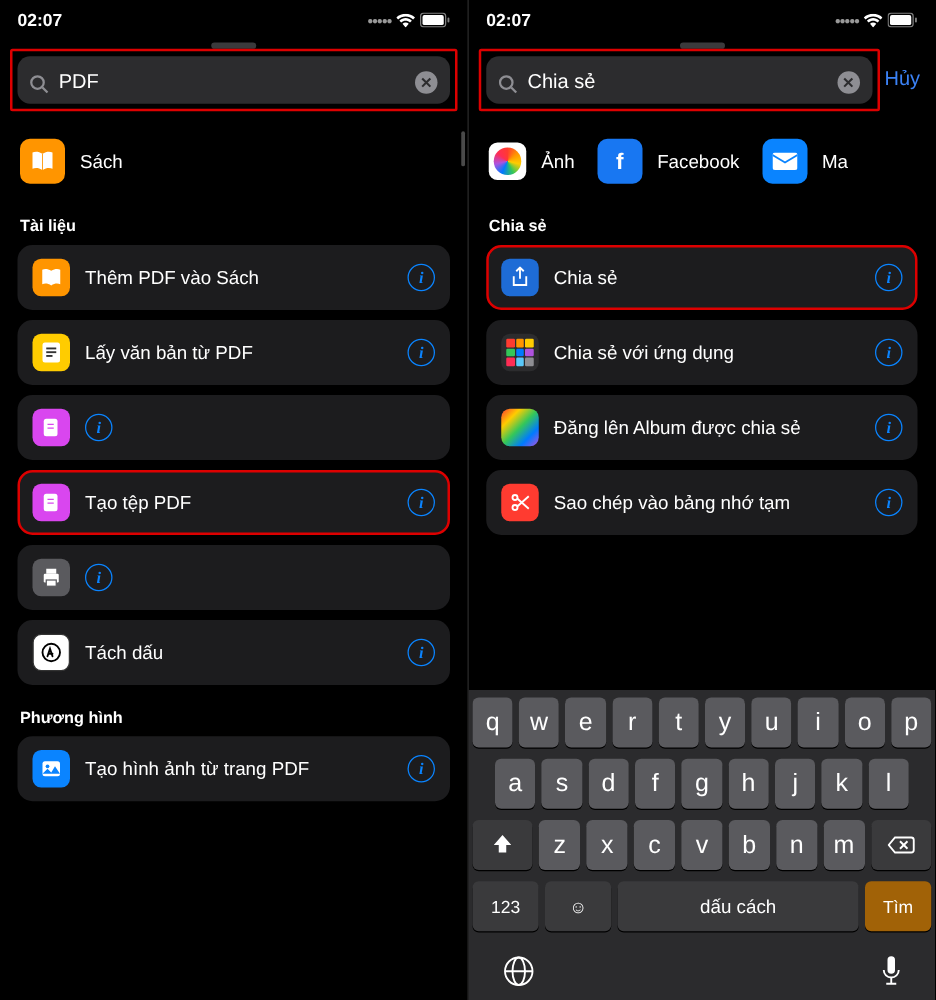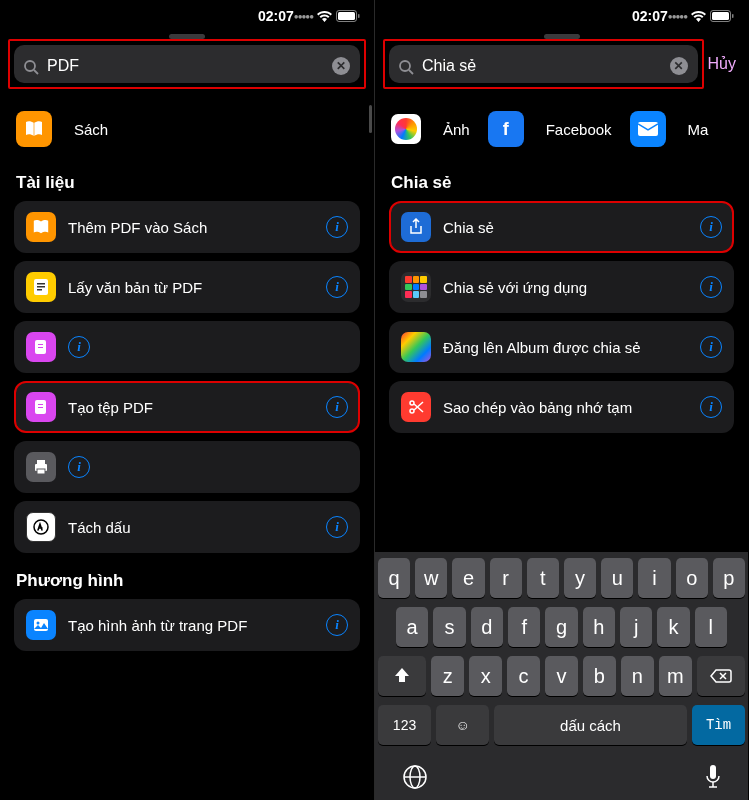--- a/index.html
+++ b/index.html
@@ -1,38 +1,38 @@
 <!DOCTYPE html>
 <html><head>
 <meta charset="utf-8">
 <style>
 * { margin: 0; padding: 0; box-sizing: border-box; font-family: -apple-system, "Helvetica Neue", Arial, sans-serif; }
 body { background: #000; display: flex; width: 749px; height: 800px; overflow: hidden; }
 .phone { width: 374px; height: 800px; background: #000; color: #fff; position: relative; display: flex; flex-direction: column; }
 .phone + .phone { border-left: 1px solid #2a2a2a; }
-.status-bar { height: 28px; display: flex; justify-content: flex-end; align-items: center; padding: 4px 14px 0; font-size: 14px; font-weight: 600; margin-left: 32px; }
+.status-bar { height: 28px; display: flex; justify-content: space-between; align-items: center; padding: 4px 14px 0; font-size: 14px; font-weight: 600; }
 .status-right { display: flex; gap: 4px; align-items: center; font-size: 12px; }
 .status-dots { letter-spacing: -1px; opacity: 0.6; font-size: 8px; }
 .grabber { width: 36px; height: 5px; background: #3a3a3c; border-radius: 3px; margin: 6px auto 4px; }
 .search-row { display: flex; align-items: center; gap: 8px; padding: 0 12px 8px; }
 .search-wrap { flex: 1; position: relative; }
 .search { display: flex; align-items: flex-end; background: #2c2c2e; border-radius: 10px; padding: 8px 10px; gap: 8px; height: 38px; }
 .search input { flex: 1; background: transparent; border: none; color: #fff; font-size: 16px; outline: none; }
 .search-icon { color: #8e8e93; font-size: 16px; }
 .clear-btn { width: 18px; height: 18px; background: #8e8e93; border-radius: 50%; color: #2c2c2e; display: flex; align-items: center; justify-content: center; font-size: 12px; font-weight: bold; cursor: pointer; }
-.cancel-link { color: #f0abfc; font-size: 16px; }
+.cancel-link { color: #3b82f6; font-size: 16px; }
 .red-box { border: 2px solid #d00; border-radius: 2px; }
 .search-red { padding: 4px; margin: -4px; }
 .content { flex: 1; overflow: hidden; padding: 0 14px; position: relative; }
 .scroll-ind { position: absolute; right: 2px; top: 12px; width: 3px; height: 28px; background: #4a4a4a; border-radius: 2px; }
 .app-row { display: flex; gap: 18px; padding: 18px 2px 8px; }
-.app-item { display: flex; align-items: center; gap: 22px; text-align: center; }
+.app-item { display: flex; align-items: center; gap: 12px; text-align: center; }
 .app-icon { width: 36px; height: 36px; border-radius: 8px; display: flex; align-items: center; justify-content: center; font-size: 18px; flex-shrink: 0; }
 .app-label { font-size: 15px; }
-.section-title { font-size: 17px; font-weight: 600; padding: 18px 2px 8px; }
+.section-title { font-size: 13px; font-weight: 600; padding: 18px 2px 8px; }
 .action-list { display: flex; flex-direction: column; gap: 8px; }
 .action { display: flex; align-items: center; background: #1c1c1e; border-radius: 12px; padding: 10px 12px; gap: 12px; height: 52px; }
 .action-red { border: 2px solid #d00; padding: 8px 10px; }
 .action-icon { width: 30px; height: 30px; border-radius: 7px; display: flex; align-items: center; justify-content: center; font-size: 15px; flex-shrink: 0; color: #fff; }
 .action-label { flex: 1; font-size: 15px; }
 .info-btn { width: 22px; height: 22px; border: 1.5px solid #0a84ff; border-radius: 50%; color: #0a84ff; display: flex; align-items: center; justify-content: center; font-size: 13px; font-weight: 600; font-family: Georgia, serif; font-style: italic; cursor: pointer; }
 
 .bg-orange { background: #ff9500; }
 .bg-yellow { background: #ffcc00; color: #333; }
 .bg-magenta { background: #d946ef; }
@@ -49,21 +49,21 @@
 .bg-fb { background: #1877f2; font-weight: bold; }
 .bg-mail { background: #0a84ff; }
 
 .keyboard { background: #2b2b2d; padding: 6px 3px 4px; }
 .key-row { display: flex; gap: 5px; justify-content: center; margin-bottom: 9px; }
 .key { background: #5a5a5e; color: #fff; border-radius: 5px; height: 40px; flex: 1; display: flex; align-items: center; justify-content: center; font-size: 20px; cursor: pointer; box-shadow: 0 1px 0 #000; }
 .key-dark { background: #3a3a3c; }
 .key-shift, .key-del { flex: 1.3; }
 .key-space { flex: 4; font-size: 15px; }
 .key-123, .key-emoji, .key-return { flex: 1.1; font-size: 14px; }
-.key-return { background: #0369a1; font-family: Liberation Mono, monospace; }
+.key-return { background: #a16207; }
 .dock { display: flex; justify-content: space-between; align-items: center; padding: 10px 24px 6px; }
 .dock-icon { font-size: 22px; color: #fff; }
 svg { display: block; }
 </style>
 </head>
 <body>
 
 <div class="phone">
   <div class="status-bar">
     <span>02:07</span>

